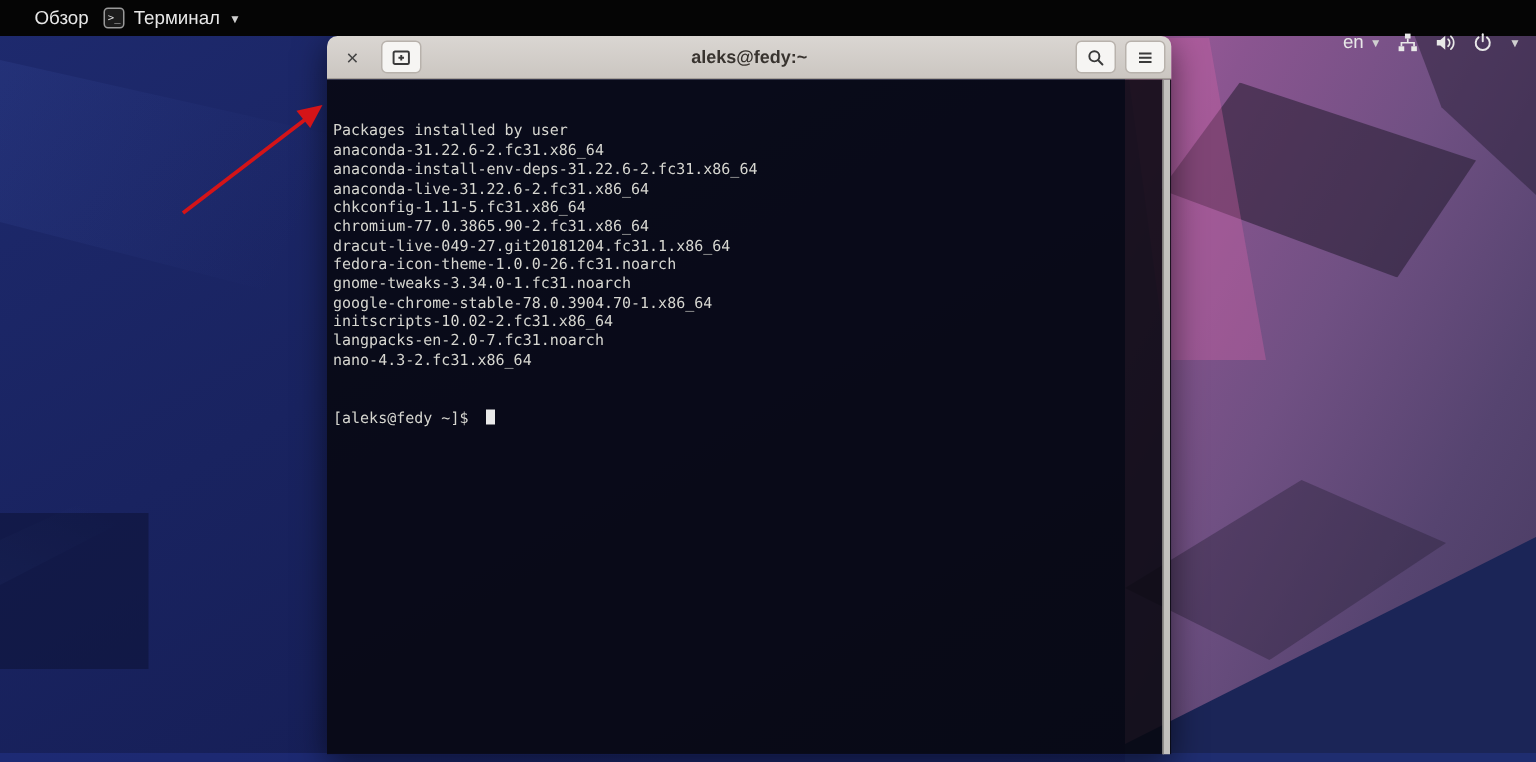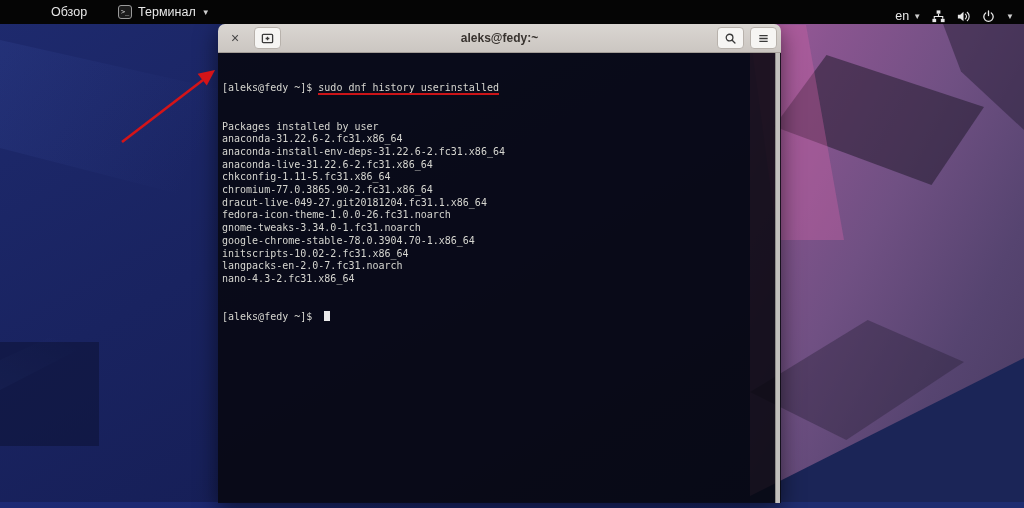--- a/index.html
+++ b/index.html
@@ -33,29 +33,29 @@
 
   .fedora-logo { position:absolute; right:22px; bottom:16px; color:#fff; display:flex; align-items:flex-start; }
   .fedora-word { font-size:21px; letter-spacing:0.5px; font-weight:400; line-height:1; padding-top:8px; }
   .fedora-mark { width:17px; height:17px; border-radius:50%; background:#4a77be; color:#fff;
       font-family:"Liberation Serif", serif; font-style:italic; font-weight:700; font-size:13px;
       display:flex; align-items:center; justify-content:center; margin-left:1px; }
 
   
   .top-bar { position:absolute; left:0; top:0; width:1024px; height:24px; background:#050505;
       color:#e8e8e8; display:flex; align-items:center; font-size:12.5px; z-index:5; }
-  .tb-left { display:flex; align-items:center; gap:31px; padding-left:23px;margin-left:28px; }
+  .tb-left { display:flex; align-items:center; gap:10px; padding-left:23px; }
   .activities { cursor:default; }
   .app-menu { display:flex; align-items:center; gap:6px; }
   .app-menu-icon { width:14px; height:14px; border:1px solid #9a9a9a; border-radius:3px;
       background:#1c1c1c; color:#ddd; font-size:7px; line-height:12px; text-align:center;
       font-family:"DejaVu Sans Mono", monospace; }
   .caret { font-size:8px; color:#cfcfcf; }
   .tb-clock { position:absolute; left:0; right:0; text-align:center; font-weight:700; pointer-events:none; }
-  .tb-right { position:absolute; right:10px; top:4px; height:24px; display:flex; align-items:center; gap:10px; }
+  .tb-right { position:absolute; right:10px; top:16px; height:24px; display:flex; align-items:center; gap:10px; }
   .kbd-layout { display:flex; align-items:center; gap:4px; }
   .tb-icon { width:15px; height:15px; display:block; }
 
   
   .terminal-window { position:absolute; left:218px; top:24px; width:563px; height:479px;
       border-radius:7px 7px 0 0; box-shadow:0 6px 22px rgba(0,0,0,0.55); z-index:4; overflow:hidden; }
   .titlebar { height:29px; background:linear-gradient(#dad6d2,#cbc6c1); border-bottom:1px solid #a49e98;
       display:flex; align-items:center; position:relative; padding:0 4px; }
   .tb-close-btn { width:26px; height:22px; border:none; background:transparent; color:#454545;
       font-size:14px; line-height:20px; cursor:pointer; }
@@ -146,21 +146,20 @@
       </svg>
     </button>
     <button class="hb-btn">
       <svg class="hb-icon" viewBox="0 0 14 14">
         <path d="M2.5 4h9M2.5 7h9M2.5 10h9" stroke="#3a3a3a" stroke-width="1.4"></path>
       </svg>
     </button>
   </div>
 
   <div class="term-content">
-    <div class="term-line"><span>[aleks@fedy ~]$ </span><span class="underline-red">sudo dnf history userinstalled</span></div>
     <div><div class="term-line">Packages installed by user</div><div class="term-line">anaconda-31.22.6-2.fc31.x86_64</div><div class="term-line">anaconda-install-env-deps-31.22.6-2.fc31.x86_64</div><div class="term-line">anaconda-live-31.22.6-2.fc31.x86_64</div><div class="term-line">chkconfig-1.11-5.fc31.x86_64</div><div class="term-line">chromium-77.0.3865.90-2.fc31.x86_64</div><div class="term-line">dracut-live-049-27.git20181204.fc31.1.x86_64</div><div class="term-line">fedora-icon-theme-1.0.0-26.fc31.noarch</div><div class="term-line">gnome-tweaks-3.34.0-1.fc31.noarch</div><div class="term-line">google-chrome-stable-78.0.3904.70-1.x86_64</div><div class="term-line">initscripts-10.02-2.fc31.x86_64</div><div class="term-line">langpacks-en-2.0-7.fc31.noarch</div><div class="term-line">nano-4.3-2.fc31.x86_64</div></div>
     <div class="term-line"><span>[aleks@fedy ~]$ </span><span class="cursor"></span></div>
     <div class="term-scrollbar"></div>
   </div>
 </div>
 
 <svg class="arrow-overlay" viewBox="0 0 1024 508">
   <line x1="122" y1="142" x2="203" y2="80" stroke="#d41418" stroke-width="2.6"></line>
   <polygon points="215,70 206.8,85.4 197.6,73.8" fill="#d41418"></polygon>
 </svg>

